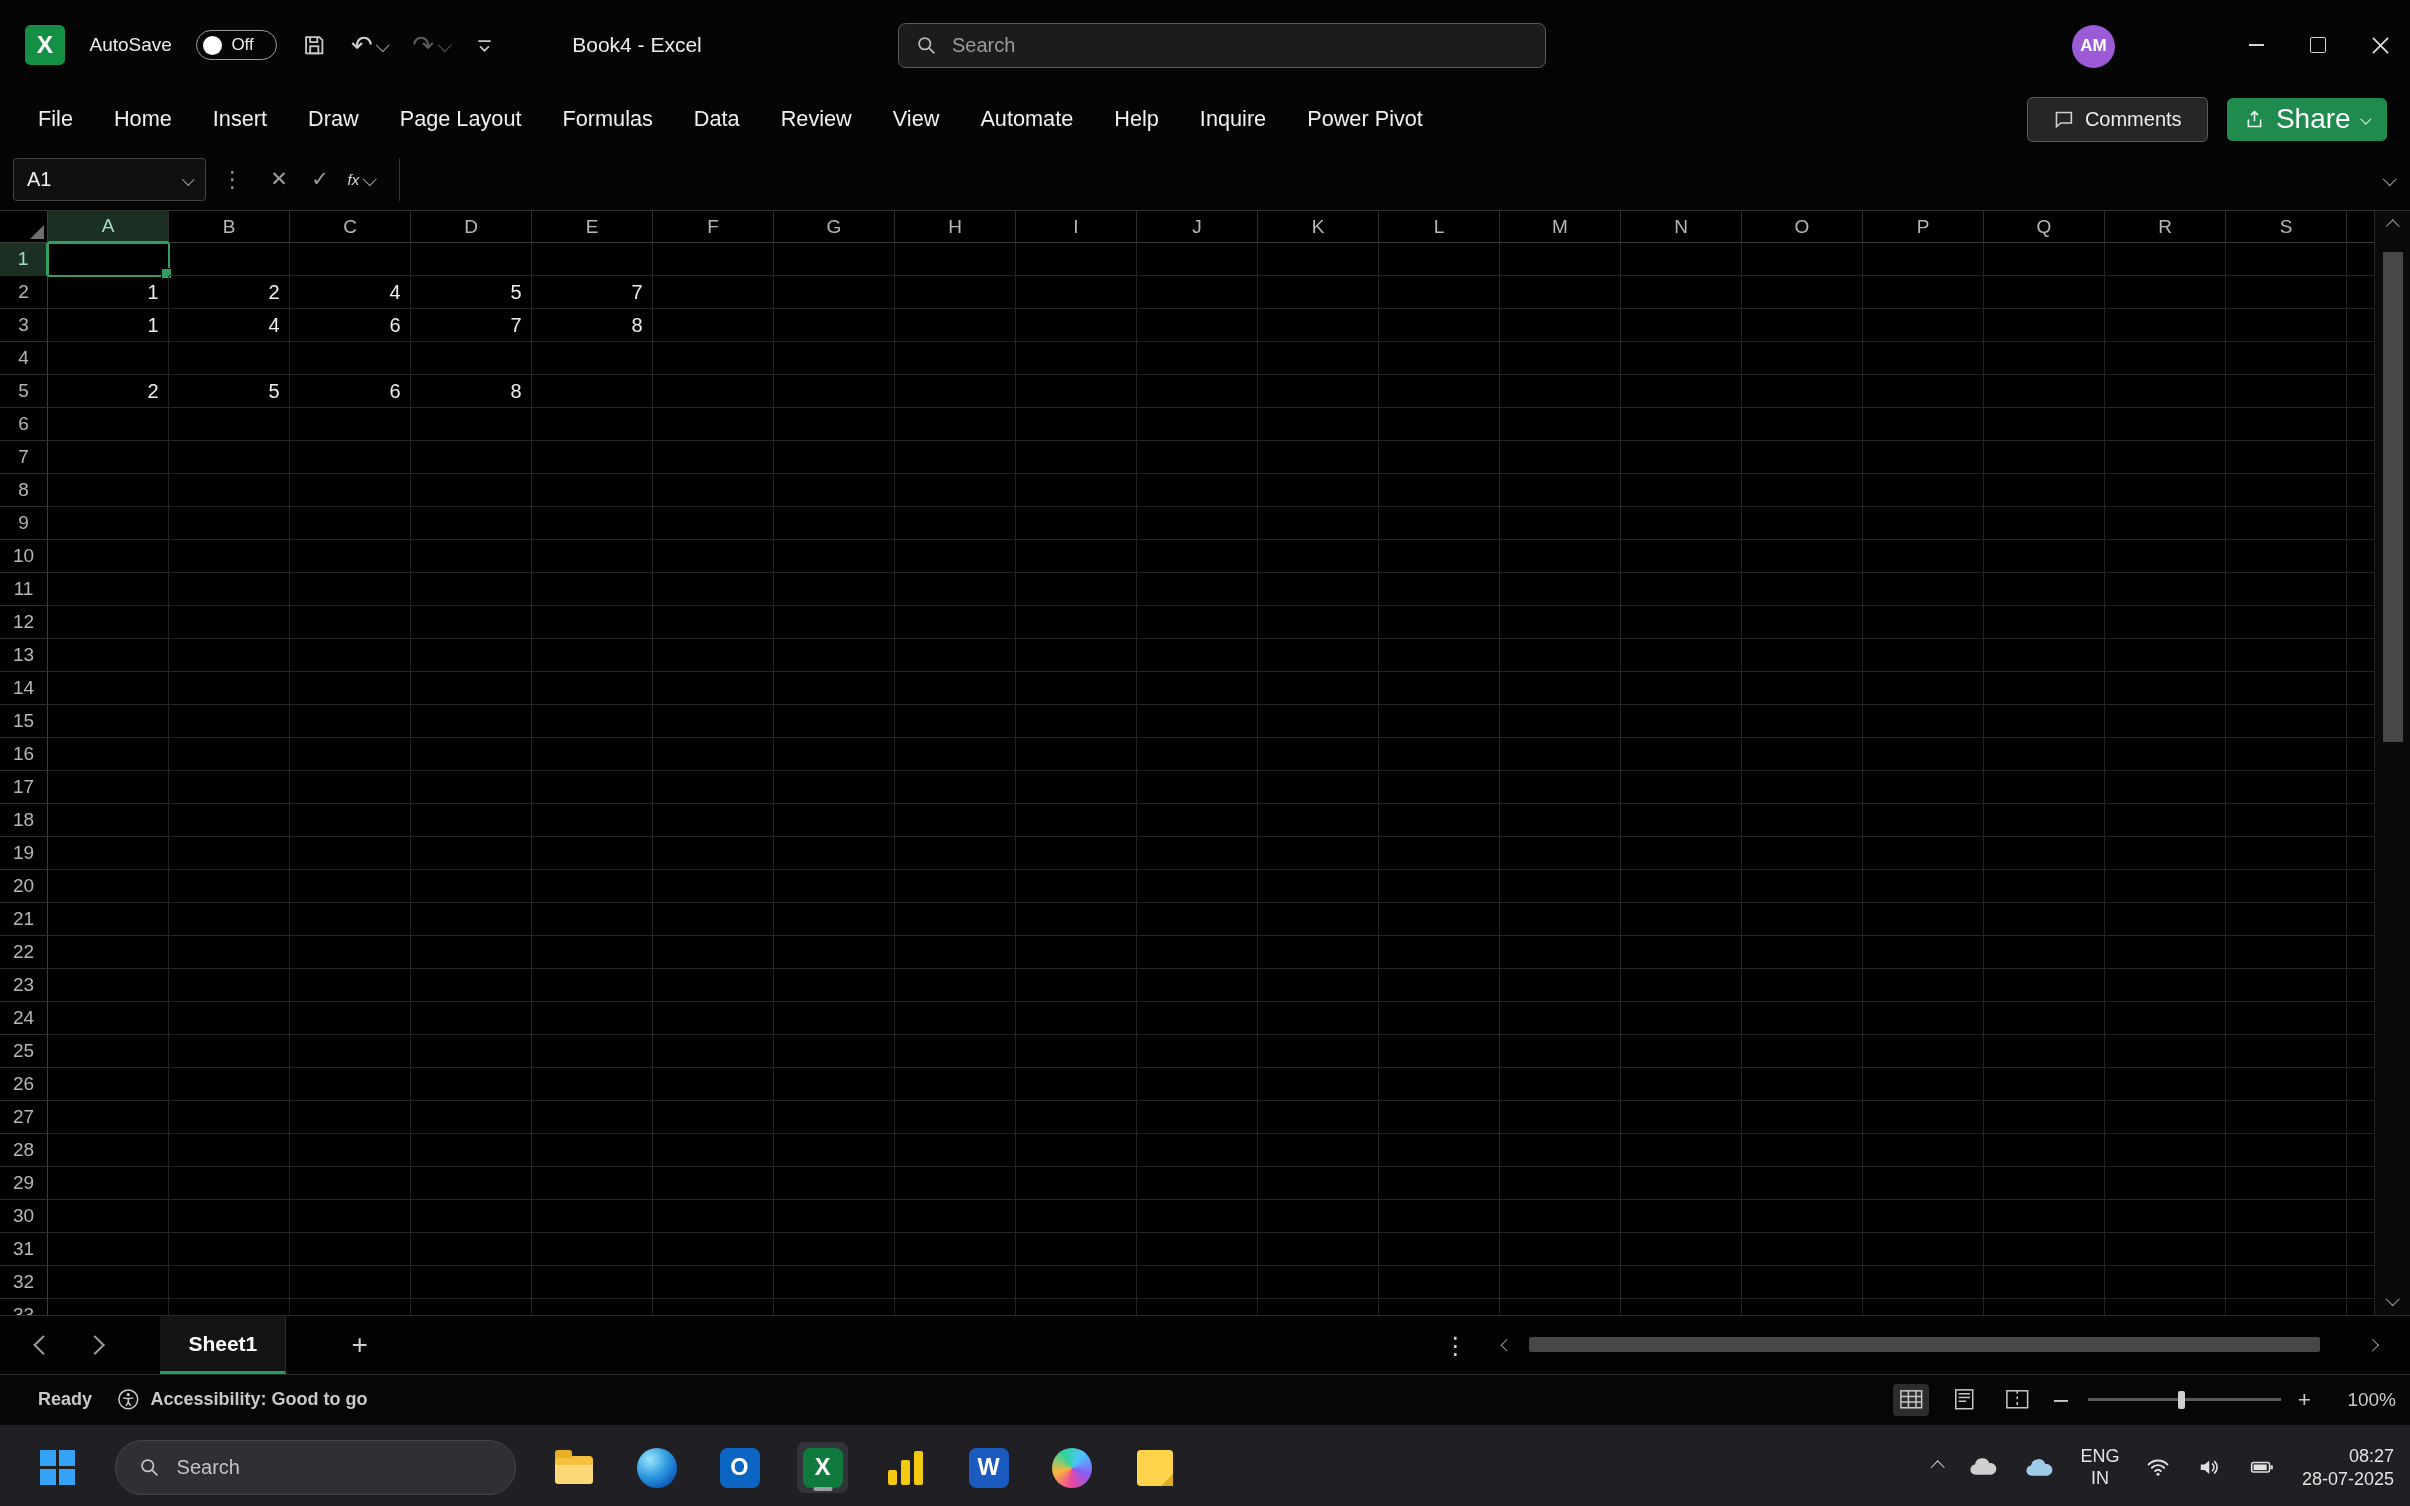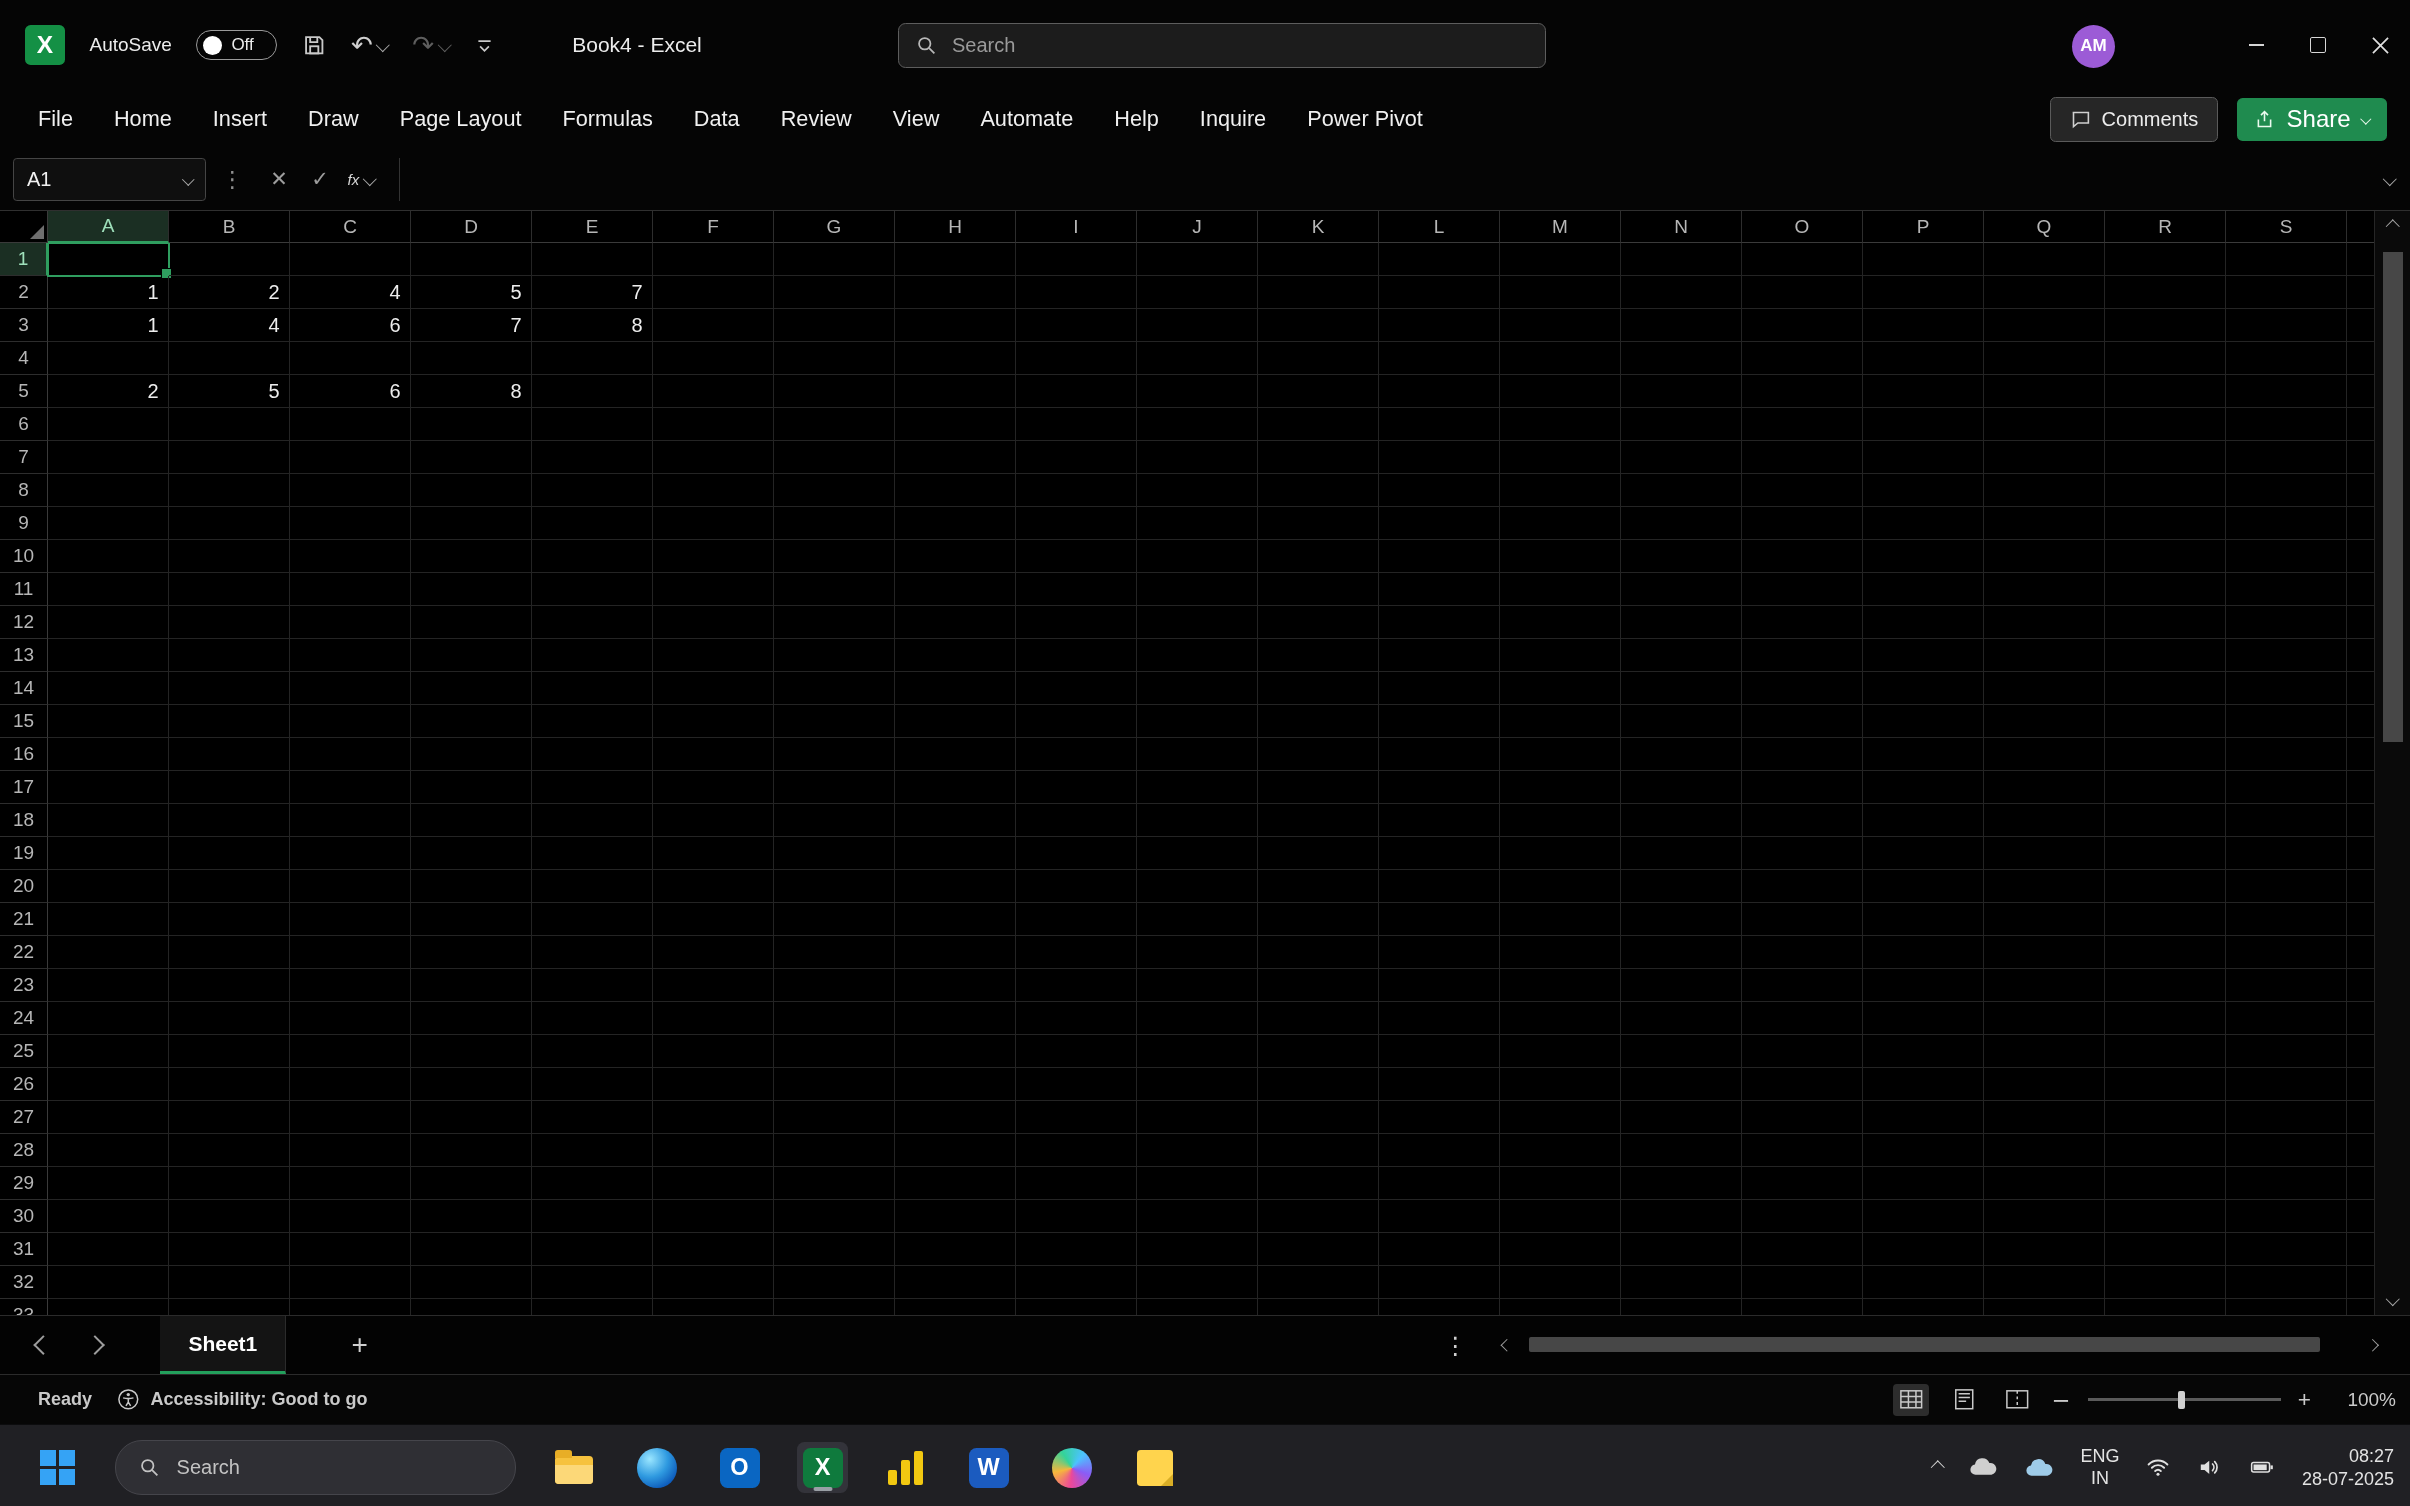--- a/index.html
+++ b/index.html
@@ -40,23 +40,23 @@
   .winbtn{width:62px;height:90px;display:flex;align-items:center;justify-content:center;}
   .min-glyph{width:15px;height:1.9px;background:#d6d6d6;}
   .max-glyph{width:14px;height:14px;border:1.9px solid #d6d6d6;border-radius:1.9px;}
 
   
   .ribbon{position:relative;height:58px;display:flex;align-items:center;background:#050505;}
   .rtabs{display:flex;align-items:center;gap:41px;padding-left:38px;font-size:21.7px;color:#f0f0f0;}
   .rtab{white-space:nowrap;}
   .ribbon-right{position:absolute;right:24.5px;top:0;height:58px;display:flex;align-items:center;gap:19px;}
   .comments-btn{height:43px;background:#262626;border:0.9px solid #5a5a5a;border-radius:5.6px;display:flex;align-items:center;
-                gap:11px;padding:0 19px;font-size:20px;color:#ececec;}
+                gap:11px;padding:0 25px;font-size:20px;color:#ececec;}
   .share-btn{height:43px;background:#1f8b4f;border-radius:5.6px;display:flex;align-items:center;gap:11.3px;padding:0 17px;
-             font-size:24px;color:#fff;justify-content:space-between;}
+             font-size:28px;color:#fff;justify-content:space-between;}
   .share-btn .chv{border-color:#eafbef;width:6.6px;height:6.6px;}
 
   
   .formulabar{height:62px;display:flex;align-items:center;background:#050505;border-bottom:0.9px solid #2f2f2f;}
   .namebox{width:193px;height:43px;margin-left:13px;border:0.9px solid #454545;border-radius:3.8px;background:#0f0f0f;
            display:flex;align-items:center;padding:0 13px;box-sizing:border-box;font-size:20px;color:#f0f0f0;}
   .namebox .chv{margin-left:auto;width:7.5px;height:7.5px;}
   .fdots{font-size:22.6px;color:#8f8f8f;margin:0 15px;}
   .fbtn{width:41px;height:43px;display:flex;align-items:center;justify-content:center;font-size:21px;color:#9d9d9d;}
   .fx{font-style:italic;font-size:15px;color:#d6d6d6;display:flex;align-items:center;gap:6px;}

